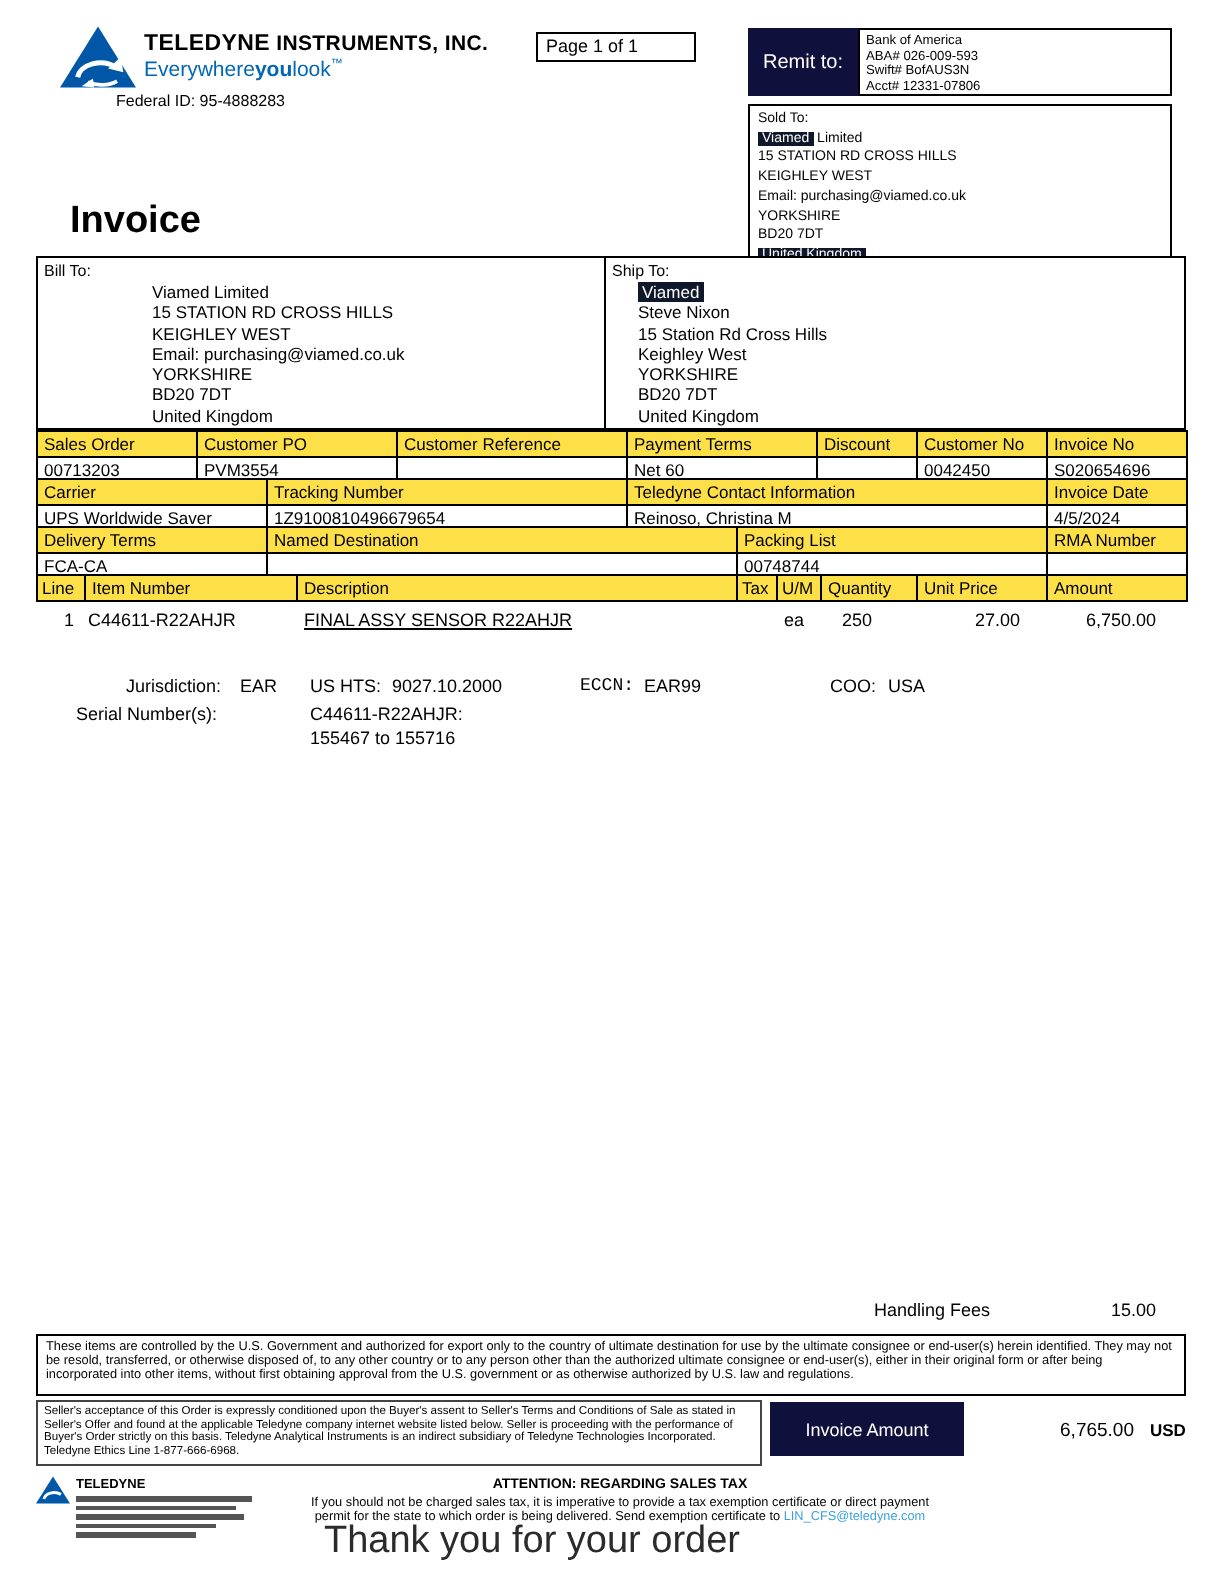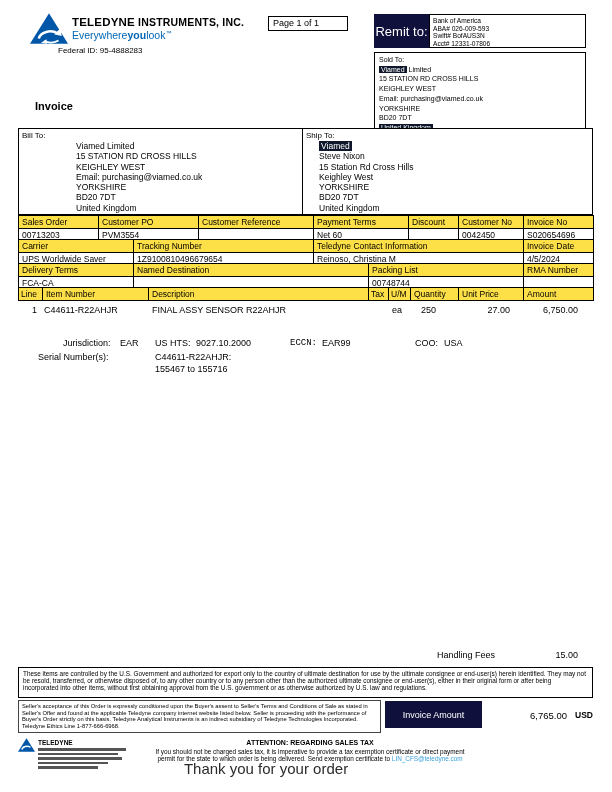--- a/index.html
+++ b/index.html
@@ -33,21 +33,21 @@
   .li { position:absolute; font-size:9px; white-space:nowrap; }
   .num { text-align:right; }
   .tiny-box { position:absolute; border:1px solid #444; background:#fff; }
   .export-text { font-size:6.4px; line-height:7.2px; padding:2px 4px; }
   .terms-text { font-size:5.8px; line-height:6.5px; padding:2px 3px; }
   .link { color:#3aa0dc; cursor:pointer; }
   .bar { height:2.5px; background:#555; margin-bottom:2px; }
   .attention { text-align:center; }
   .attention .att-title { font-size:7px; font-weight:bold; margin-bottom:2px; }
   .attention .att-body { font-size:6.4px; line-height:7.2px; }
-  .thankyou { width:532px; text-align:center; font-size:15px; color:#2b2b2b; }
+  .thankyou { width:532px; text-align:center; font-size:19px; color:#2b2b2b; }
 </style>
 </head>
 <body>
 
 <div class="page">
 
   <div class="abs" style="left:30px; top:13px;">
     <svg width="38" height="31" viewBox="0 0 60 48">
       <path d="M30 0 L60 48 L0 48 Z" fill="#0057a8"></path>
       <path d="M14 40 A 18 13 0 0 1 44 32" fill="none" stroke="#fff" stroke-width="4"></path>
@@ -59,42 +59,42 @@
   <div class="abs brand-line" style="left:72px; top:16px;">
     <span>TELEDYNE</span><span class="suffix"> INSTRUMENTS, INC.</span>
   </div>
   <div class="abs tagline" style="left:72px; top:29px;">
     <span>Everywhere</span><b>you</b><span>look</span><span class="tm">™</span>
   </div>
   <div class="abs" style="left:58px; top:46px; font-size:8px;">Federal ID: 95-4888283</div>
 
   <div class="box" style="left:268px; top:16px; width:80px; height:15px; font-size:9px; line-height:13px; padding-left:4px;">Page 1 of 1</div>
 
-  <div class="dark-box" style="left:374px; top:14px; width:55px; height:34px; font-size:13px;">
+  <div class="dark-box" style="left:374px; top:14px; width:55px; height:34px; font-size:10px;">
     <span>Remit to:</span>
   </div>
   <div class="box" style="left:429px; top:14px; width:157px; height:34px; font-size:6.6px; line-height:7.6px; padding:2px 3px;">
     <div>Bank of America</div>
     <div>ABA# 026-009-593</div>
     <div>Swift# BofAUS3N</div>
     <div>Acct# 12331-07806</div>
   </div>
 
   <div class="box sold-box" style="left:374px; top:52px; width:212px; height:84px;">
     <div>Sold To:</div>
     <div><span class="hl">Viamed</span><span> Limited</span></div>
     <div>15 STATION RD CROSS HILLS</div>
     <div>KEIGHLEY WEST</div>
     <div>Email: purchasing@viamed.co.uk</div>
     <div>YORKSHIRE</div>
     <div>BD20 7DT</div>
     <div><span class="hl">United Kingdom</span></div>
   </div>
 
-  <div class="abs" style="left:35px; top:100px; font-size:11px; font-weight:bold;">Invoice</div>
+  <div class="abs" style="left:35px; top:100px; font-size:19px; font-weight:bold;">Invoice</div>
 
   <div class="box" style="left:18px; top:128px; width:324px; height:87px;">
     <div class="box-label">Bill To:</div>
     <div class="addr" style="margin-left:57px; margin-top:1px;">
       <div>Viamed Limited</div>
       <div>15 STATION RD CROSS HILLS</div>
       <div>KEIGHLEY WEST</div>
       <div>Email: purchasing@viamed.co.uk</div>
       <div>YORKSHIRE</div>
       <div>BD20 7DT</div>
@@ -212,21 +212,21 @@
       <th style="padding:1px 2px;">U/M</th>
       <th>Quantity</th>
       <th>Unit Price</th>
       <th>Amount</th>
     </tr>
   </tbody>
     </table>
 
   <div class="li" style="left:32px; top:305px;">1</div>
   <div class="li" style="left:44px; top:305px;">C44611-R22AHJR</div>
-  <div class="li" style="left:152px; top:305px;">FINAL ASSY SENSOR R22AHJR</div>
+  <div class="li" style="left:152px; top:305px;text-decoration:underline;">FINAL ASSY SENSOR R22AHJR</div>
   <div class="li" style="left:392px; top:305px;">ea</div>
   <div class="li num" style="left:408px; top:305px; width:28px;">250</div>
   <div class="li num" style="left:458px; top:305px; width:52px;">27.00</div>
   <div class="li num" style="left:523px; top:305px; width:55px;">6,750.00</div>
 
   <div class="li" style="left:63px; top:338px;text-align:right;">Jurisdiction:</div>
   <div class="li" style="left:120px; top:338px;">EAR</div>
   <div class="li" style="left:155px; top:338px;">US HTS:</div>
   <div class="li" style="left:196px; top:338px;">9027.10.2000</div>
   <div class="li" style="left:290px; top:338px;font-family:Liberation Mono, monospace;">ECCN:</div>

